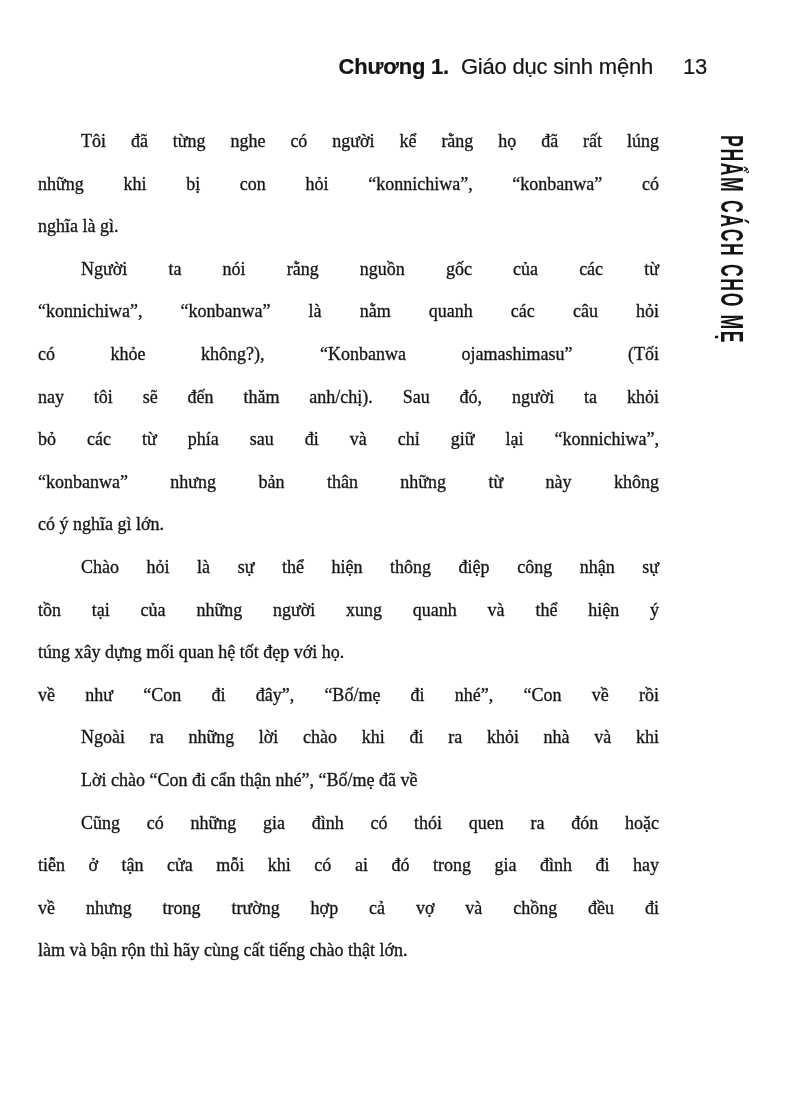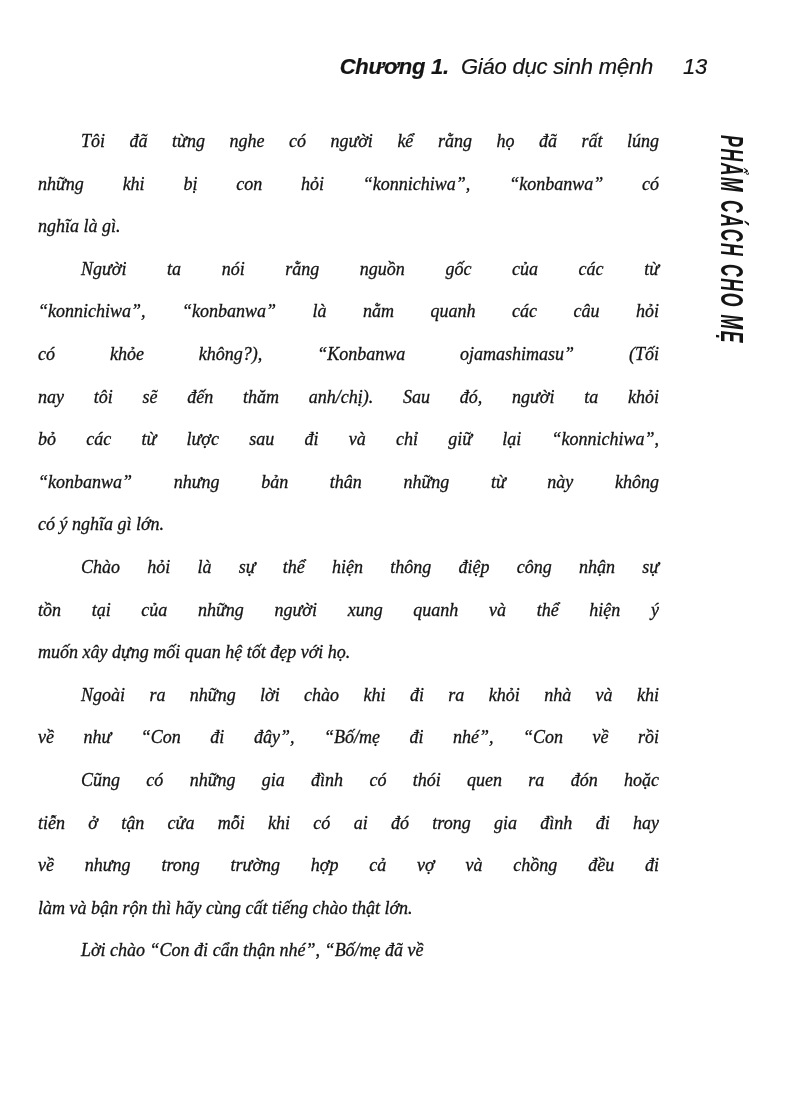--- a/index.html
+++ b/index.html
@@ -11,21 +11,20 @@
     width: 800px; height: 1115px;
     background: var(--bg);
     overflow: hidden;
     font-family: "Liberation Serif", serif;
     color: var(--ink);
   }
   .page {
     position: relative;
     width: 800px; height: 970px;
     background: var(--bg);
-    font-style: italic;
   }
 
   
   .running-header {
     position: absolute;
     top: 54px;
     right: 93px;
     white-space: nowrap;
     font-family: "Liberation Sans", sans-serif;
     font-size: 22px;
@@ -88,37 +87,37 @@
       <div class="para">
         <div class="line first">Tôi đã từng nghe có người kể rằng họ đã rất lúng</div>
         <div class="line">những khi bị con hỏi “konnichiwa”, “konbanwa” có</div>
         <div class="line last">nghĩa là gì.</div>
       </div>
       <div class="para">
         <div class="line first">Người ta nói rằng nguồn gốc của các từ</div>
         <div class="line">“konnichiwa”, “konbanwa” là nằm quanh các câu hỏi</div>
         <div class="line">có khỏe không?), “Konbanwa ojamashimasu” (Tối</div>
         <div class="line">nay tôi sẽ đến thăm anh/chị). Sau đó, người ta khỏi</div>
-        <div class="line">bỏ các từ lược sau đi và chỉ giữ lại “konnichiwa”,</div>
+        <div class="line">bỏ các từ phía sau đi và chỉ giữ lại “konnichiwa”,</div>
         <div class="line">“konbanwa” nhưng bản thân những từ này không</div>
         <div class="line last">có ý nghĩa gì lớn.</div>
       </div>
       <div class="para">
         <div class="line first">Chào hỏi là sự thể hiện thông điệp công nhận sự</div>
         <div class="line">tồn tại của những người xung quanh và thể hiện ý</div>
-        <div class="line last">muốn xây dựng mối quan hệ tốt đẹp với họ.</div>
+        <div class="line last">túng xây dựng mối quan hệ tốt đẹp với họ.</div>
       </div>
       <div class="para">
+        <div class="line">về như “Con đi đây”, “Bố/mẹ đi nhé”, “Con về rồi</div>
         <div class="line first">Ngoài ra những lời chào khi đi ra khỏi nhà và khi</div>
-        <div class="line">về như “Con đi đây”, “Bố/mẹ đi nhé”, “Con về rồi</div>
+      </div>
+      <div class="para">
+        <div class="line first last">Lời chào “Con đi cẩn thận nhé”, “Bố/mẹ đã về</div>
       </div>
       <div class="para">
         <div class="line first">Cũng có những gia đình có thói quen ra đón hoặc</div>
         <div class="line">tiễn ở tận cửa mỗi khi có ai đó trong gia đình đi hay</div>
         <div class="line">về nhưng trong trường hợp cả vợ và chồng đều đi</div>
         <div class="line last">làm và bận rộn thì hãy cùng cất tiếng chào thật lớn.</div>
       </div>
-      <div class="para">
-        <div class="line first last">Lời chào “Con đi cẩn thận nhé”, “Bố/mẹ đã về</div>
-      </div>
     </main>
 
 </div>
 
 </body></html>

